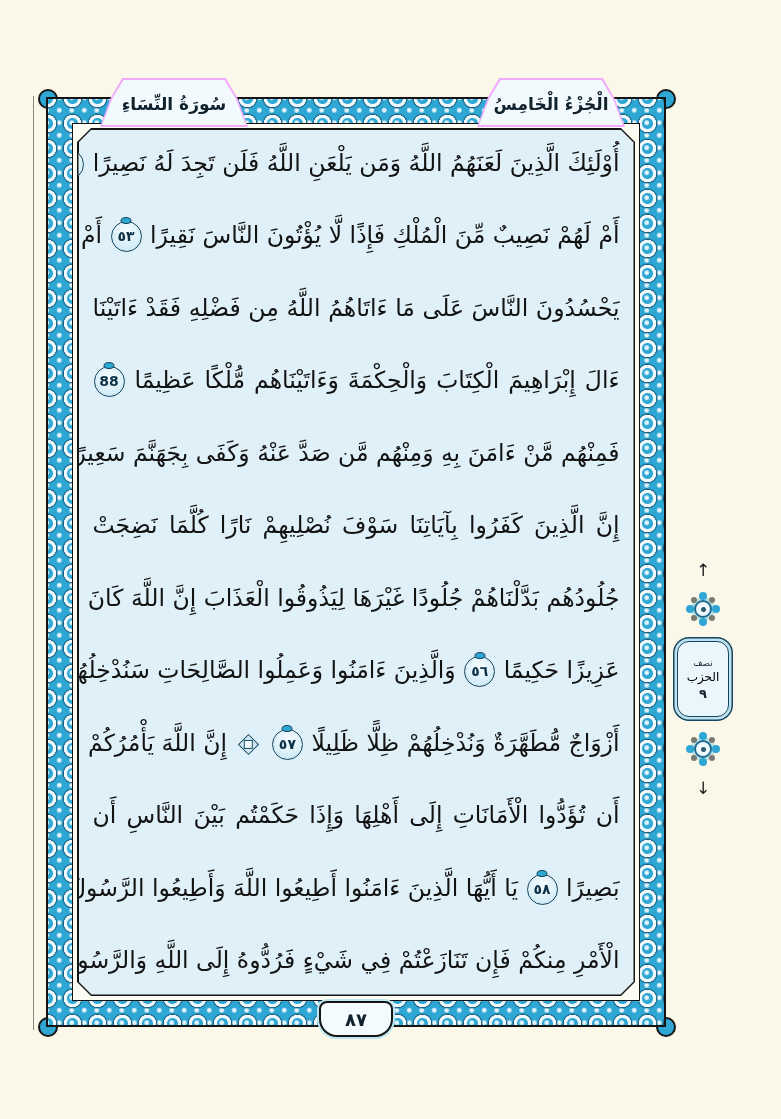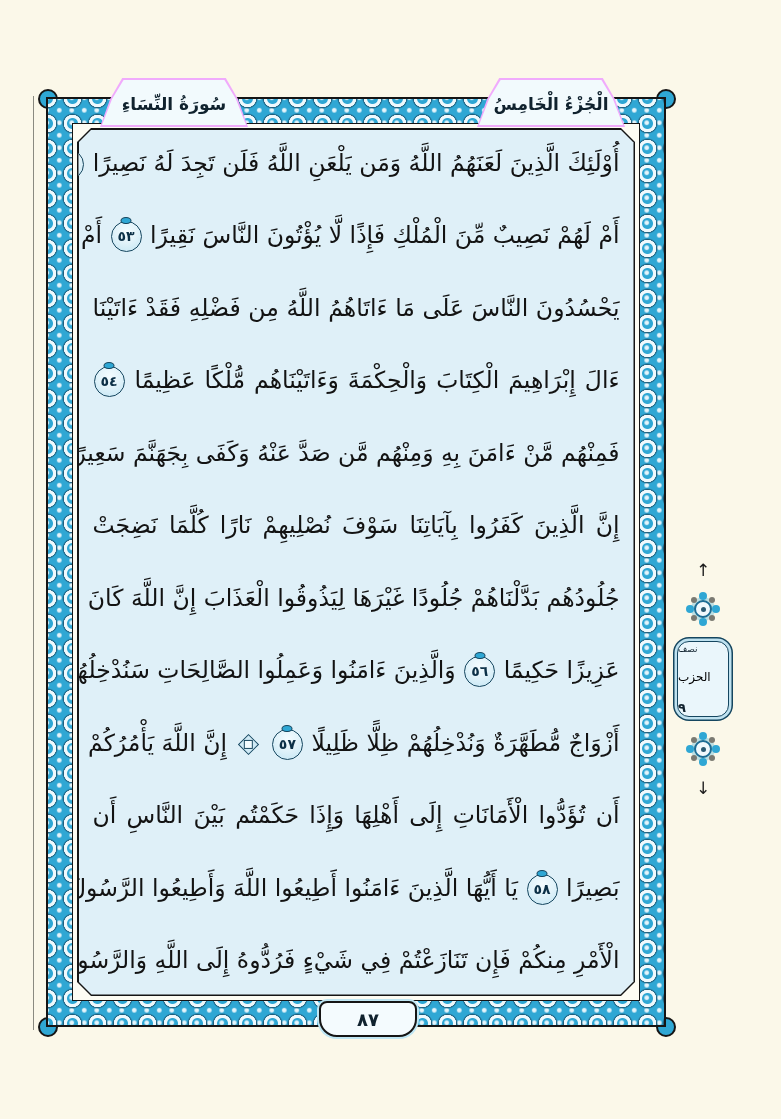--- a/index.html
+++ b/index.html
@@ -82,21 +82,21 @@
     position:absolute;inset:2px;background:#f2fafd;
     clip-path:polygon(0 100%,7% 42%,15% 0,85% 0,93% 42%,100% 100%);
     display:flex;align-items:center;justify-content:center;
   }
   .tab-label{direction:rtl;font-size:17px;font-weight:bold;color:#10222e;padding-top:2px;}
   #surah-tab{left:100px;width:148px;}
   #juz-tab{left:477px;width:148px;}
 
   
   #page-num-cartouche{
-    position:absolute;left:319px;top:1001px;width:98px;height:36px;z-index:4;
+    position:absolute;left:319px;top:1001px;width:74px;height:36px;z-index:4;
     background:#f4fbfe;border:2px solid #151515;box-sizing:border-box;
     border-radius:8px 8px 18px 18px;
     box-shadow:0 0 0 2px #bfe6f3;
     display:flex;align-items:center;justify-content:center;
   }
   #page-num{font-size:18px;font-weight:bold;color:#10222e;direction:rtl;}
 
   
   #hizb-marker{
     position:absolute;left:671px;top:563px;width:64px;height:232px;z-index:2;
@@ -114,21 +114,21 @@
       -13px 0 0 -5px #2fa7d4, 13px 0 0 -5px #2fa7d4,
       -9px -9px 0 -6px #7a7a72, 9px -9px 0 -6px #7a7a72,
       -9px 9px 0 -6px #7a7a72, 9px 9px 0 -6px #7a7a72,
       0 0 0 3px rgba(47,167,212,.30);
   }
   .flower-dot{position:absolute;width:5px;height:5px;border-radius:50%;background:#2b5a72;}
   #hizb-cartouche{
     width:52px;height:76px;box-sizing:border-box;
     background:#eaf6fb;border:1.6px solid #15465f;border-radius:12px;
     box-shadow:0 0 0 2.5px #bfe2f0, 0 0 0 4px #15465f;
-    display:flex;flex-direction:column;align-items:flex-start;justify-content:center;gap:15px;
+    display:flex;flex-direction:column;align-items:center;justify-content:center;gap:1px;
   }
   .hizb-word-small{font-size:9px;color:#10222e;direction:rtl;line-height:10px;}
   .hizb-word{font-size:12px;font-weight:normal;color:#000000;direction:rtl;line-height:16px;}
   .hizb-num{font-size:13px;font-weight:bold;color:#10222e;direction:rtl;line-height:15px;}
 </style>
 </head>
 <body>
 
 <div class="spine-line"></div>
 
@@ -138,21 +138,21 @@
 <div class="corner-bump" style="left:656px;top:1017px;"></div>
 
 <div id="frame">
   <div id="hole">
     <div id="inner-border">
       <div id="text-area">
         <div id="quran-lines">
             <div class="qline"><span class="w">أُوْلَئِكَ الَّذِينَ لَعَنَهُمُ اللَّهُ وَمَن يَلْعَنِ اللَّهُ فَلَن تَجِدَ لَهُ نَصِيرًا</span> <span class="ayah">٥٢</span></div>
             <div class="qline"><span class="w">أَمْ لَهُمْ نَصِيبٌ مِّنَ الْمُلْكِ فَإِذًا لَّا يُؤْتُونَ النَّاسَ نَقِيرًا</span> <span class="ayah">٥٣</span> <span class="w">أَمْ</span></div>
             <div class="qline"><span class="w">يَحْسُدُونَ النَّاسَ عَلَى مَا ءَاتَاهُمُ اللَّهُ مِن فَضْلِهِ فَقَدْ ءَاتَيْنَا</span></div>
-            <div class="qline"><span class="w">ءَالَ إِبْرَاهِيمَ الْكِتَابَ وَالْحِكْمَةَ وَءَاتَيْنَاهُم مُّلْكًا عَظِيمًا</span> <span class="ayah">٥٤</span></div>
+            <div class="qline"><span class="w">ءَالَ إِبْرَاهِيمَ الْكِتَابَ وَالْحِكْمَةَ وَءَاتَيْنَاهُم مُّلْكًا عَظِيمًا</span> <span class="ayah">88</span></div>
             <div class="qline"><span class="w">فَمِنْهُم مَّنْ ءَامَنَ بِهِ وَمِنْهُم مَّن صَدَّ عَنْهُ وَكَفَى بِجَهَنَّمَ سَعِيرًا</span> <span class="ayah">٥٥</span></div>
             <div class="qline"><span class="w">إِنَّ الَّذِينَ كَفَرُوا بِآيَاتِنَا سَوْفَ نُصْلِيهِمْ نَارًا كُلَّمَا نَضِجَتْ</span></div>
             <div class="qline"><span class="w">جُلُودُهُم بَدَّلْنَاهُمْ جُلُودًا غَيْرَهَا لِيَذُوقُوا الْعَذَابَ إِنَّ اللَّهَ كَانَ</span></div>
             <div class="qline"><span class="w">عَزِيزًا حَكِيمًا</span> <span class="ayah">٥٦</span> <span class="w">وَالَّذِينَ ءَامَنُوا وَعَمِلُوا الصَّالِحَاتِ سَنُدْخِلُهُمْ</span></div>
             <div class="qline"><span class="w">أَزْوَاجٌ مُّطَهَّرَةٌ وَنُدْخِلُهُمْ ظِلًّا ظَلِيلًا</span> <span class="ayah">٥٧</span> <span class="rub"></span> <span class="w">إِنَّ اللَّهَ يَأْمُرُكُمْ</span></div>
             <div class="qline"><span class="w">أَن تُؤَدُّوا الْأَمَانَاتِ إِلَى أَهْلِهَا وَإِذَا حَكَمْتُم بَيْنَ النَّاسِ أَن</span></div>
             <div class="qline"><span class="w">بَصِيرًا</span> <span class="ayah">٥٨</span> <span class="w">يَا أَيُّهَا الَّذِينَ ءَامَنُوا أَطِيعُوا اللَّهَ وَأَطِيعُوا الرَّسُولَ وَأُوْلِي</span></div>
             <div class="qline"><span class="w">الْأَمْرِ مِنكُمْ فَإِن تَنَازَعْتُمْ فِي شَيْءٍ فَرُدُّوهُ إِلَى اللَّهِ وَالرَّسُولِ إِن كُنتُمْ</span></div>
           </div>
       </div>

